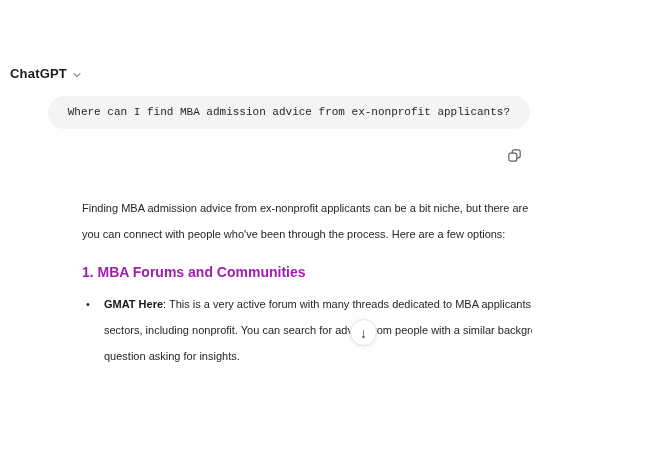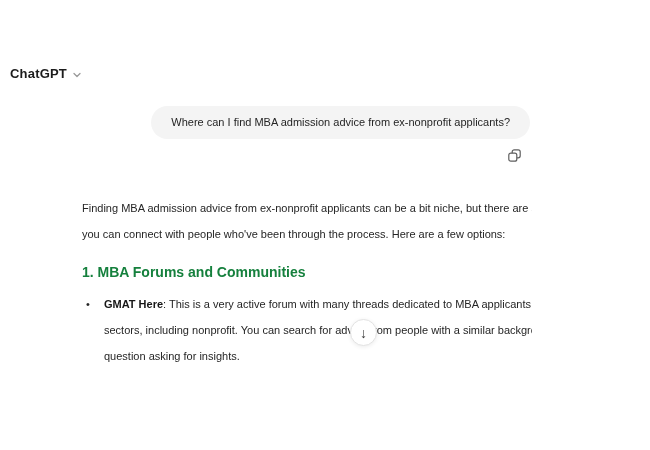--- a/index.html
+++ b/index.html
@@ -39,30 +39,31 @@
     width: 22px;
     height: 22px;
     border-radius: 50%;
     background: #fdfdfd;
     border: 1px solid #d9d9d9;
   }
 
   
   .user-bubble {
     position: absolute;
-    top: 106px;
+    top: 96px;
     right: 2px;
     max-width: 480px;
     background: #f4f4f4;
     border-radius: 18px;
     padding: 8px 20px;
     font-size: 11px;
     line-height: 17px;
     color: #252525;
     white-space: nowrap;
+    font-family: Liberation Mono, monospace;
   }
 
   
   .copy-button {
     position: absolute;
     top: 146px;
     right: 9px;
     width: 18px;
     height: 18px;
     display: flex;
@@ -83,21 +84,21 @@
     font-size: 11px;
     line-height: 26px;
     color: #252525;
   }
   .assistant-message p { margin: 0; }
   .assistant-message h3 {
     margin: 16px 0 0 0;
     font-size: 14px;
     line-height: 18px;
     font-weight: 700;
-    color: #15803d;
+    color: #a21caf;
   }
   .assistant-message ul {
     margin: 10px 0 0 0;
     padding: 0;
     list-style: none;
   }
   .assistant-message li {
     position: relative;
     padding-left: 22px;
     width: 532px;

